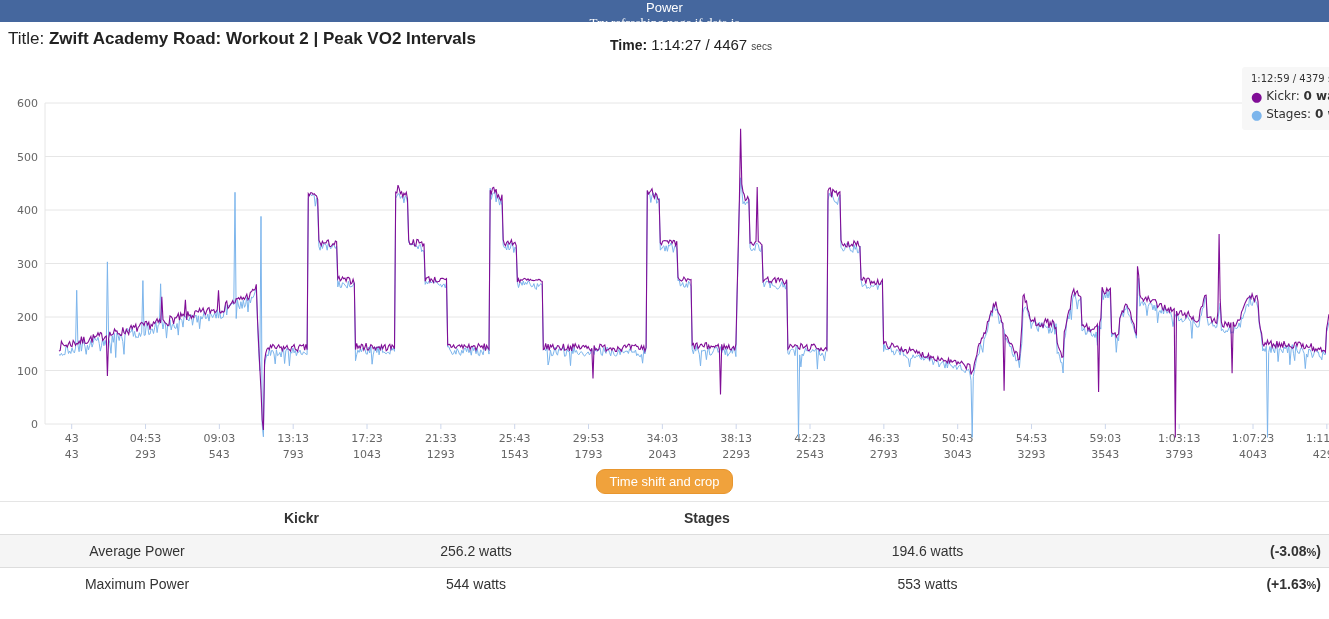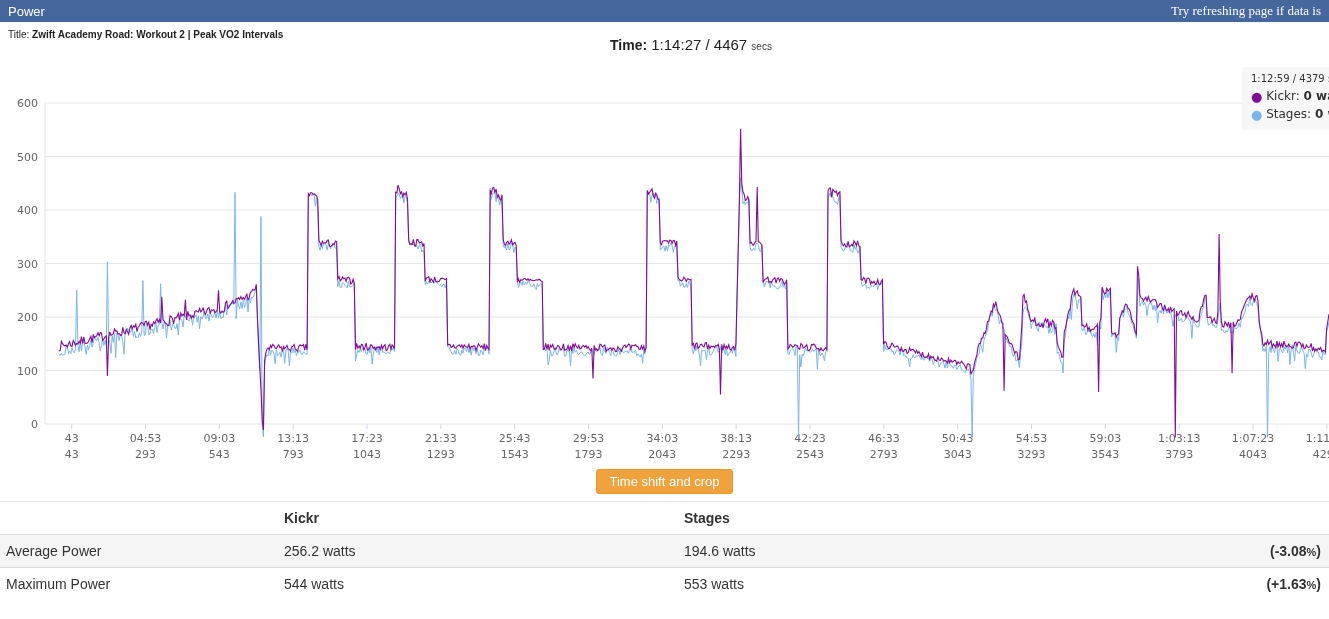--- a/index.html
+++ b/index.html
@@ -5,54 +5,54 @@
   * { margin:0; padding:0; box-sizing:border-box; }
   html,body { width:1329px; height:619px; }
   body {
     position:relative; overflow:hidden; background:#fff;
     font-family:"Liberation Sans", sans-serif; color:#333;
   }
   
   .app-bar {
     height:22px; background:#45679E; color:#fff;
     display:flex; align-items:center; justify-content:space-between;
-    padding:0 8px; font-size:13px;
+    padding:0 8px; font-size:13px;flex-direction:column;
   }
   .app-bar .hint { white-space:nowrap;font-family:Liberation Serif, serif; }
   
   .top-area { position:relative; height:48px; }
-  .title-row { position:absolute; left:8px; top:7px; font-size:10px; color:#222; }
+  .title-row { position:absolute; left:8px; top:7px; font-size:17px; color:#222; }
   .title-row b { font-weight:bold; }
   .time-row { position:absolute; left:610px; top:14px; font-size:15px; color:#222; white-space:nowrap; }
   .time-row .tlabel { font-weight:bold; font-size:14px; }
   .time-row .tunit { font-size:10px; color:#444; }
   
   .chart-wrap { position:relative; height:395px; }
   svg { display:block; }
   svg text { font-family:"DejaVu Sans", sans-serif; }
   .chart-tooltip {
     position:absolute; left:1242px; top:-3px; width:176px;
     background:#f7f7f7; border-radius:3px; padding:5px 0 5px 9px;
     font-family:"DejaVu Sans", sans-serif; color:#333; line-height:1.45;
   }
   .chart-tooltip .tt-time { font-size:10px; margin-bottom:1px; white-space:nowrap; }
   .chart-tooltip .tt-line { font-size:12px; white-space:nowrap; }
   .chart-tooltip .tt-bullet { font-size:13px; vertical-align:-1px; }
   .chart-tooltip b { font-weight:bold; }
   
   .btn-row { text-align:center; padding:4px 0 7px 0; }
   .btn-warning {
-    background:#F0A23C; border:1px solid #E8962E; border-radius:3px;
+    background:#F0A23C; border:1px solid #E8962E; border-radius:9px;
     color:#fff; font-size:13px; font-family:"Liberation Sans",sans-serif;
     padding:4px 12px; cursor:pointer;
   }
   
   table.stats { width:100%; border-collapse:collapse; font-size:14px; color:#333; border-top:1px solid #e5e5e5; }
   table.stats th { text-align:left; font-weight:bold; padding:8px; }
-  table.stats td { padding:8px; }
+  table.stats td { padding:8px;text-align:center; }
   table.stats td:first-child, table.stats th:first-child { padding-left:6px; width:276px; }
   table.stats td:nth-child(2), table.stats th:nth-child(2) { width:400px; }
   table.stats td:nth-child(4), table.stats th:nth-child(4) { width:150px; text-align:right; font-weight:bold;margin-top:43px; }
   table.stats tbody tr { border-top:1px solid #ddd; }
   table.stats tbody tr:nth-child(odd) { background:#f5f5f5; }
   .pct-small { font-size:11px; }
 </style>
 </head>
 <body>
 

